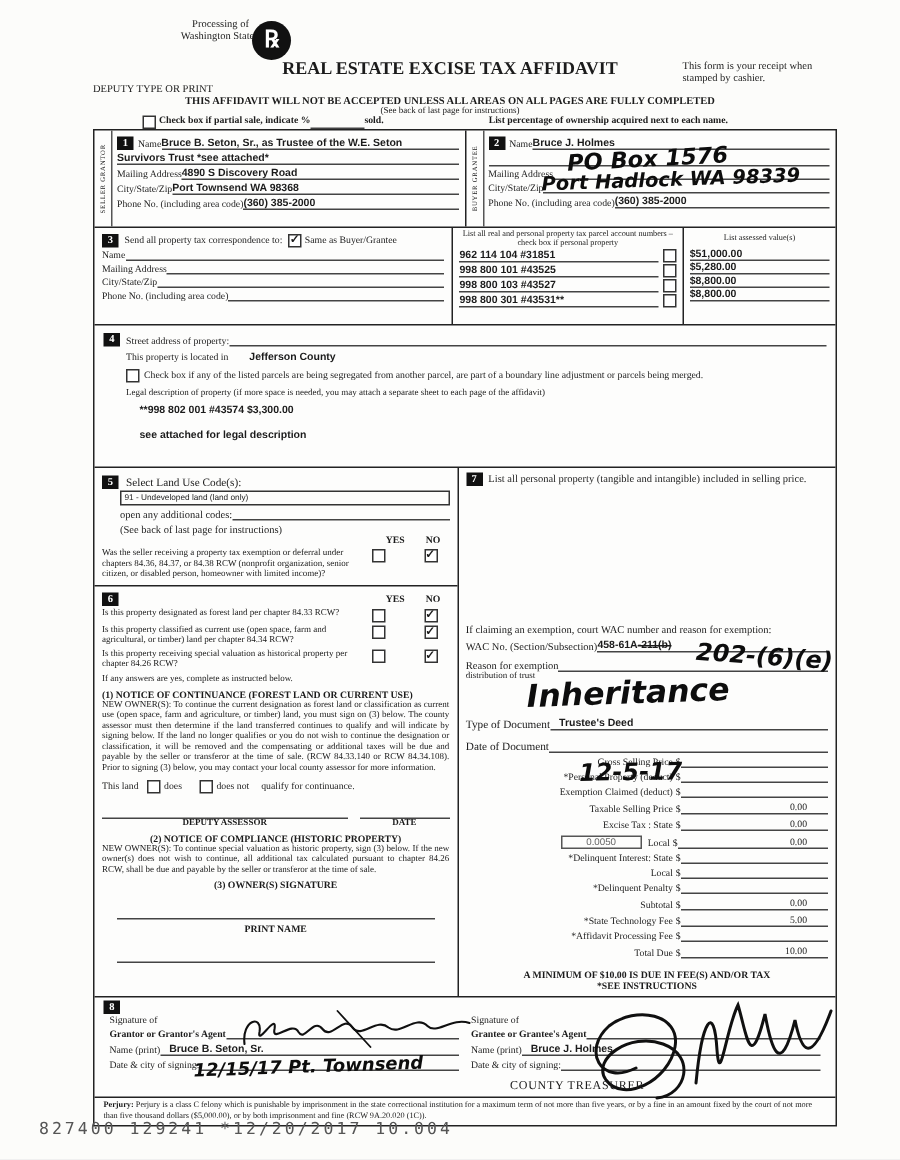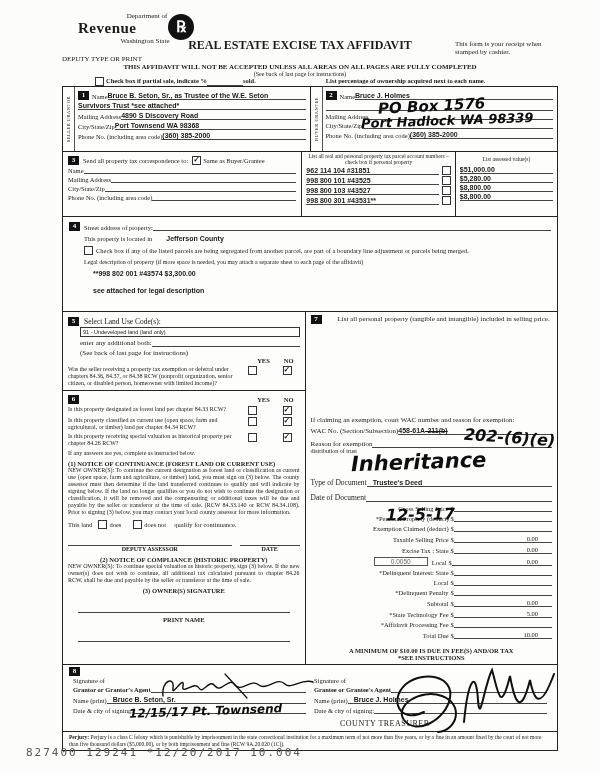--- a/index.html
+++ b/index.html
@@ -78,22 +78,21 @@
   .treasurer{top:719px;left:340px;font-size:8px;letter-spacing:.5px;}
   .stamp{top:746px;left:26px;font-family:"DejaVu Sans Mono",monospace;font-size:11px;color:#555;letter-spacing:2px;}
   svg{display:block;}
 </style>
 </head>
 <body>
 
 <div class="page">
 
   <div class="abs logo">
-    <div class="l1">Department of</div>
-    <div class="l2">Revenue</div>
+    <div class="l1">Processing of</div>
     <div class="l3">Washington State</div>
   </div>
   <div class="abs logomark">℞</div>
   <div class="abs title">REAL ESTATE EXCISE TAX AFFIDAVIT</div>
   <div class="abs receipt">This form is your receipt when stamped by cashier.</div>
   <div class="abs typeprint">DEPUTY TYPE OR PRINT</div>
   <div class="abs warning">THIS AFFIDAVIT WILL NOT BE ACCEPTED UNLESS ALL AREAS ON ALL PAGES ARE FULLY COMPLETED</div>
   <div class="abs seeback">(See back of last page for instructions)</div>
   <div class="abs partialrow">
     <span class="cb"></span>
@@ -246,21 +245,21 @@
 
     <div class="rowD">
       <div class="leftcol">
         <div class="sec5">
           <div class="fld" style="align-items:center;">
               <span class="badge">5</span>
             <span class="lbl" style="margin-left:5px;font-size:7.5px;">Select Land Use Code(s):</span>
           </div>
           <div class="codebox">91 - Undeveloped land (land only)</div>
           <div class="fld">
-              <span class="lbl" style="margin-left:12px;font-size:7px;">enter any additional both:</span>
+              <span class="lbl" style="margin-left:12px;font-size:7px;">open any additional codes:</span>
               <span class="fl"></span>
             </div>
           <div class="lbl" style="margin-left:12px;font-size:7px;margin-top:2px;">(See back of last page for instructions)</div>
           <div class="yn">
               <span>YES</span>
               <span>NO</span>
             </div>
           <div class="qrow">
             <span class="qtext">Was the seller receiving a property tax exemption or deferral under chapters 84.36, 84.37, or 84.38 RCW (nonprofit organization, senior citizen, or disabled person, homeowner with limited income)?</span>
             <span class="qboxes">
@@ -325,21 +324,21 @@
           <div class="sigline" style="margin:8px 10px 0 10px;"></div>
           <div class="noticetitle">PRINT NAME</div>
           <div class="sigline" style="margin:8px 10px 0 10px;"></div>
         </div>
       </div>
 
       <div class="rightcol">
         <div class="sec7">
           <div class="row">
             <span class="badge">7</span>
-            <span class="lbl" style="margin-left:16px;white-space:normal;font-size:7px;line-height:8.5px;">List all  personal property (tangible and intangible) included in selling price.</span>
+            <span class="lbl" style="margin-left:4px;white-space:normal;font-size:7px;line-height:8.5px;">List all  personal property (tangible and intangible) included in selling price.</span>
           </div>
           <div style="height:92px;"></div>
           <div class="lbl" style="font-size:7px;">If claiming an exemption, court WAC number and reason for exemption:</div>
           <div class="fld" style="margin-top:3px;">
             <span class="lbl" style="font-size:7px;">WAC No. (Section/Subsection)</span>
             <span class="fl val"><span>458-61A</span><span class="strike">-211(b)</span></span>
           </div>
           <div class="abs hand" style="top:116px;left:158px;font-size:16px;transform:rotate(4deg);">202-(6)(e)</div>
           <div class="fld" style="margin-top:5px;">
             <span class="lbl" style="font-size:7px;">Reason for exemption</span>

